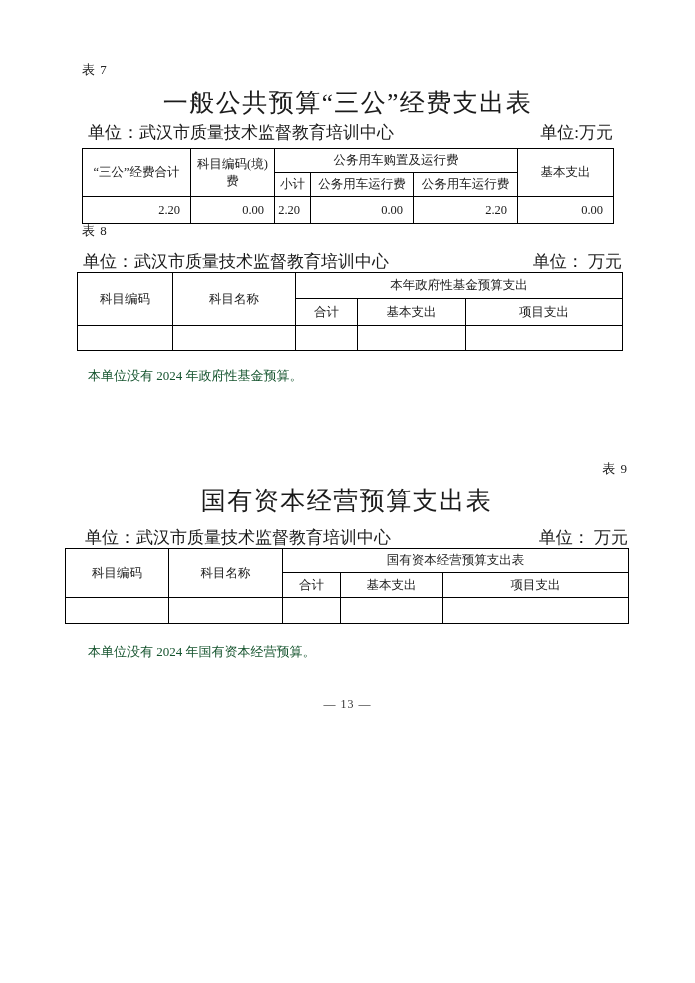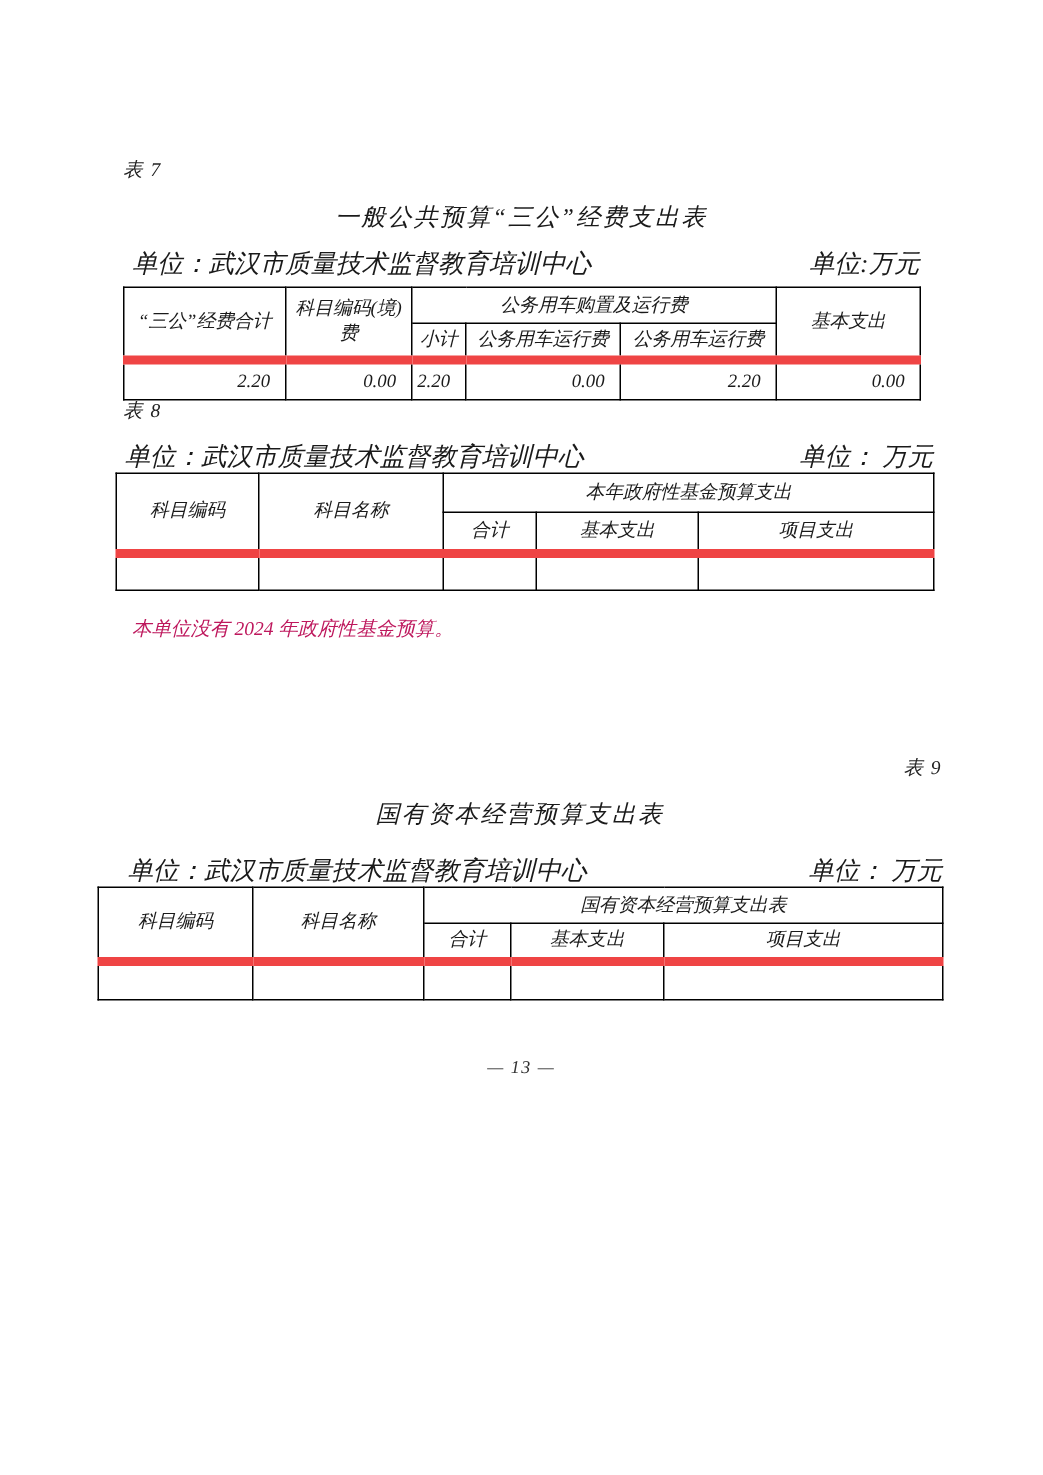--- a/index.html
+++ b/index.html
@@ -4,47 +4,47 @@
 <style>
   * { box-sizing: border-box; margin: 0; padding: 0; }
   html, body { background: #ffffff; }
   body {
     width: 695px; height: 983px;
     font-family: "Liberation Serif", "DejaVu Serif", serif;
     color: #111;
     position: relative;
     overflow: hidden;
   }
-  .sheet { padding-top: 106px; width: 695px; font-style: italic; }
+  .sheet { padding-top: 63px; width: 695px; }
 
   .tbl-label {
     font-size: 13px; line-height: 14px; color: #222;
     letter-spacing: 1px;
   }
   .tbl-title {
-    text-align: center; font-size: 16px; line-height: 26px;
+    text-align: center; font-size: 25px; line-height: 26px;
     letter-spacing: 1.5px; color: #1a1a1a; font-weight: 500;
   }
   .unit-row {
     display: flex; justify-content: space-between;
     font-size: 17px; line-height: 16px; padding-left: 6px; color: #1a1a1a;
   }
 
   table {
     border-collapse: collapse; table-layout: fixed;
     border: 1.6px solid #000;
   }
   td {
     border: 1px solid #000;
     font-size: 12.5px; color: #1a1a1a;
     text-align: center; vertical-align: middle;
     padding: 1px 3px;
     overflow: hidden;
   }
-  tr.data-row td { border-top: 6px solid #ef4444; }
+  tr.data-row td { border-top: 1px solid #ef4444; }
   td.num { text-align: right; padding-right: 10px; }
 
   
   .sec7 { margin-left: 82px; width: 531px; }
   .sec7 .tbl-title { margin-top: 13px; }
   .sec7 .unit-row { margin-top: 9px; }
   .sec7 table { margin-top: 7px; width: 531px; }
   .sec7 tr.hdr td { height: 24px; }
   .sec7 tr.data-row td { height: 27px; }
 
@@ -63,21 +63,21 @@
   .sec9 { margin-left: 65px; width: 563px; }
   .sec9 .tbl-label { margin-left: 17px; margin-top: 78px; text-align: right; }
   .sec9 .tbl-title { margin-top: 12px; }
   .sec9 .unit-row { margin-top: 16px; padding-left: 20px; }
   .sec9 table { margin-top: 2px; width: 563px; }
   .sec9 tr.hdr1 td { height: 24px; }
   .sec9 tr.hdr2 td { height: 25px; }
   .sec9 tr.data-row td { height: 26px; }
   .sec9 .note { margin-top: 20px; margin-left: 23px; }
 
-  .note { font-size: 13px; line-height: 16px; color: #be185d; }
+  .note { font-size: 13px; line-height: 16px; color: #14532d; }
 
   .page-footer {
     margin-top: 37px; text-align: center;
     font-size: 12px; color: #333; letter-spacing: 1px;
   }
 </style>
 </head>
 <body>
 
 <div class="sheet">
@@ -187,17 +187,18 @@
         </tr>
         <tr class="data-row">
           <td></td>
           <td></td>
           <td></td>
           <td></td>
           <td></td>
         </tr>
       </tbody>
     </table>
+    <p class="note">本单位没有 2024 年国有资本经营预算。</p>
   </section>
 
   <div class="page-footer">— 13 —</div>
 
 </div>
 
 </body></html>

